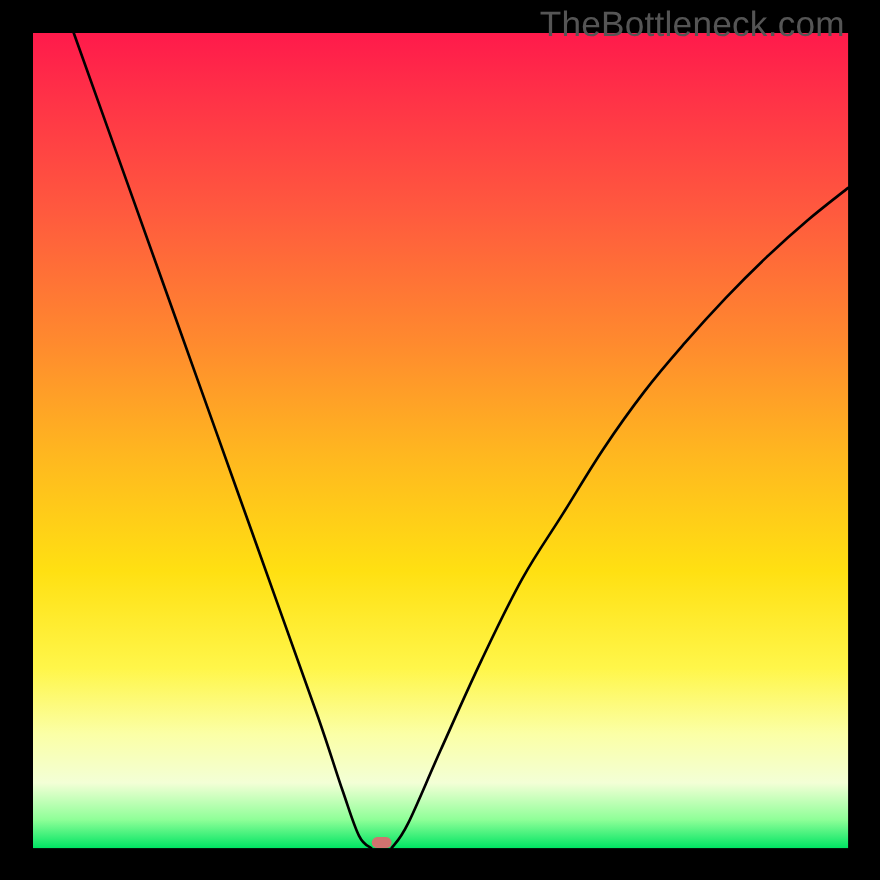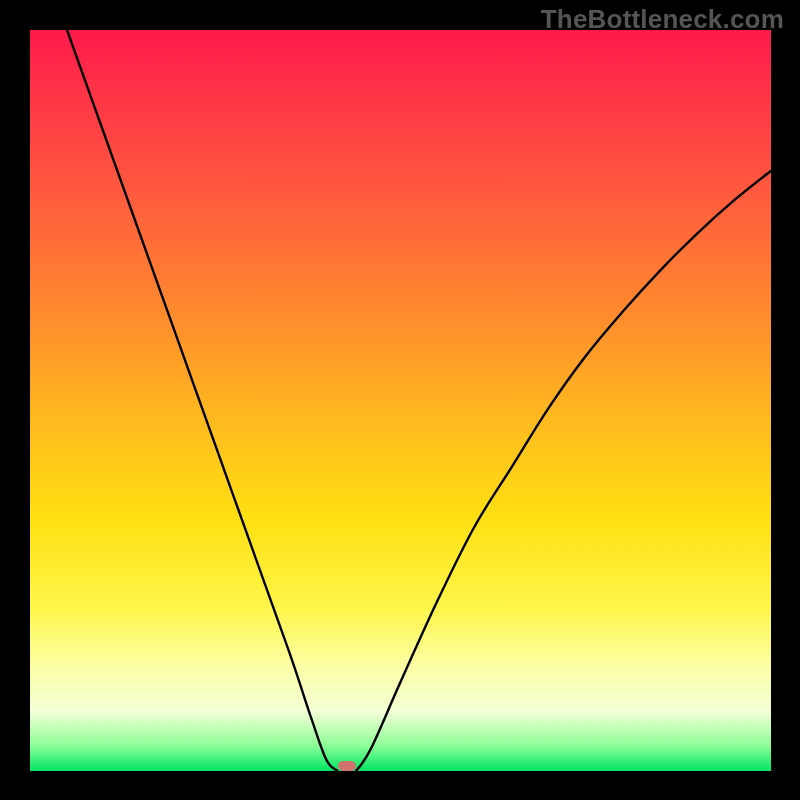--- a/index.html
+++ b/index.html
@@ -13,24 +13,24 @@
   }
   .outer {
     position: relative;
     width: 800px;
     height: 800px;
     background: #000;
   }
   .watermark {
     position: absolute;
     top: 4px;
-    right: 16px;
+    right: 32px;
     color: #555;
-    font-size: 26px;
-    font-weight: 700;
+    font-size: 32px;
+    font-weight: 400;
     letter-spacing: 0.2px;
     user-select: none;
     z-index: 5;
   }
   .plot-area {
     position: absolute;
     left: 30px;
     top: 30px;
     width: 741px;
     height: 741px;

